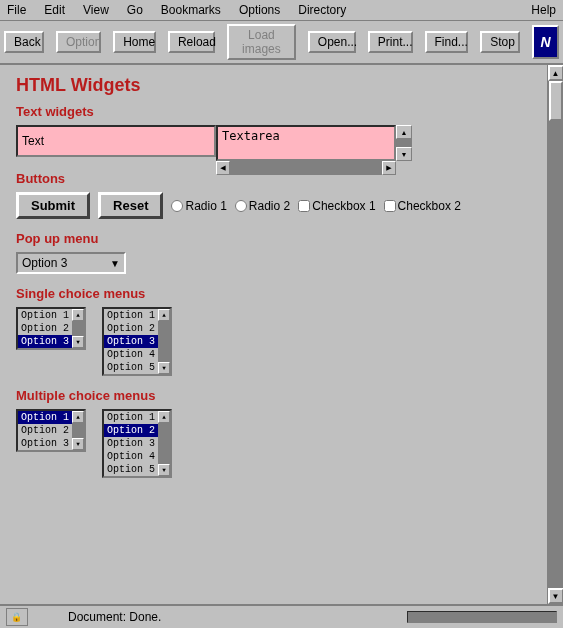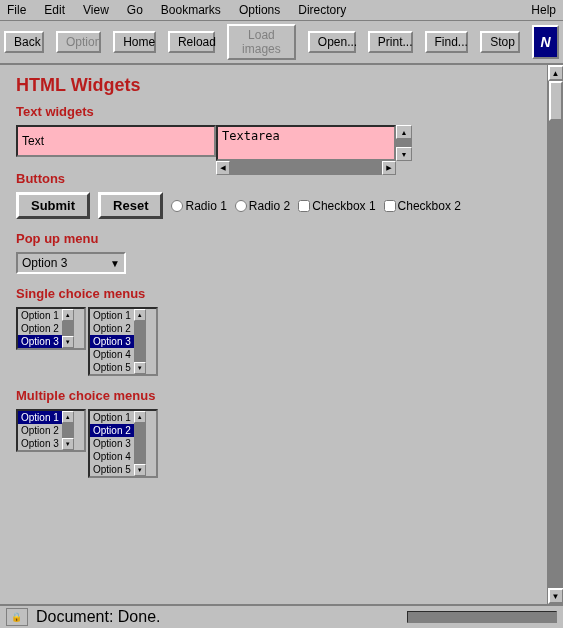--- a/index.html
+++ b/index.html
@@ -269,22 +269,23 @@
       margin-left: auto;
       font-size: 10px;
     }
 
     
     .menus-section {
       margin-bottom: 12px;
     }
     .menu-row {
       display: flex;
-      gap: 2px;
+      gap: 16px;
       align-items: flex-start;
+      font-family: Liberation Mono, monospace;
     }
     .listbox {
       background: #c0c0c0;
       border: 2px inset #808080;
       font-size: 10px;
       display: flex;
       flex-direction: column;
       position: relative;
     }
     .listbox-inner {
@@ -340,21 +341,22 @@
       width: 22px;
       height: 18px;
       background: #c0c0c0;
       border: 1px solid #808080;
       display: flex;
       align-items: center;
       justify-content: center;
       font-size: 9px;
     }
     .status-text {
-      font-size: 16px;
+      font-size: 12px;
+      margin-left: 32px;
     }
     .status-progress {
       margin-left: auto;
       width: 150px;
       height: 12px;
       background: #808080;
       border: 1px inset #808080;
     }
   </style>
 </head>

